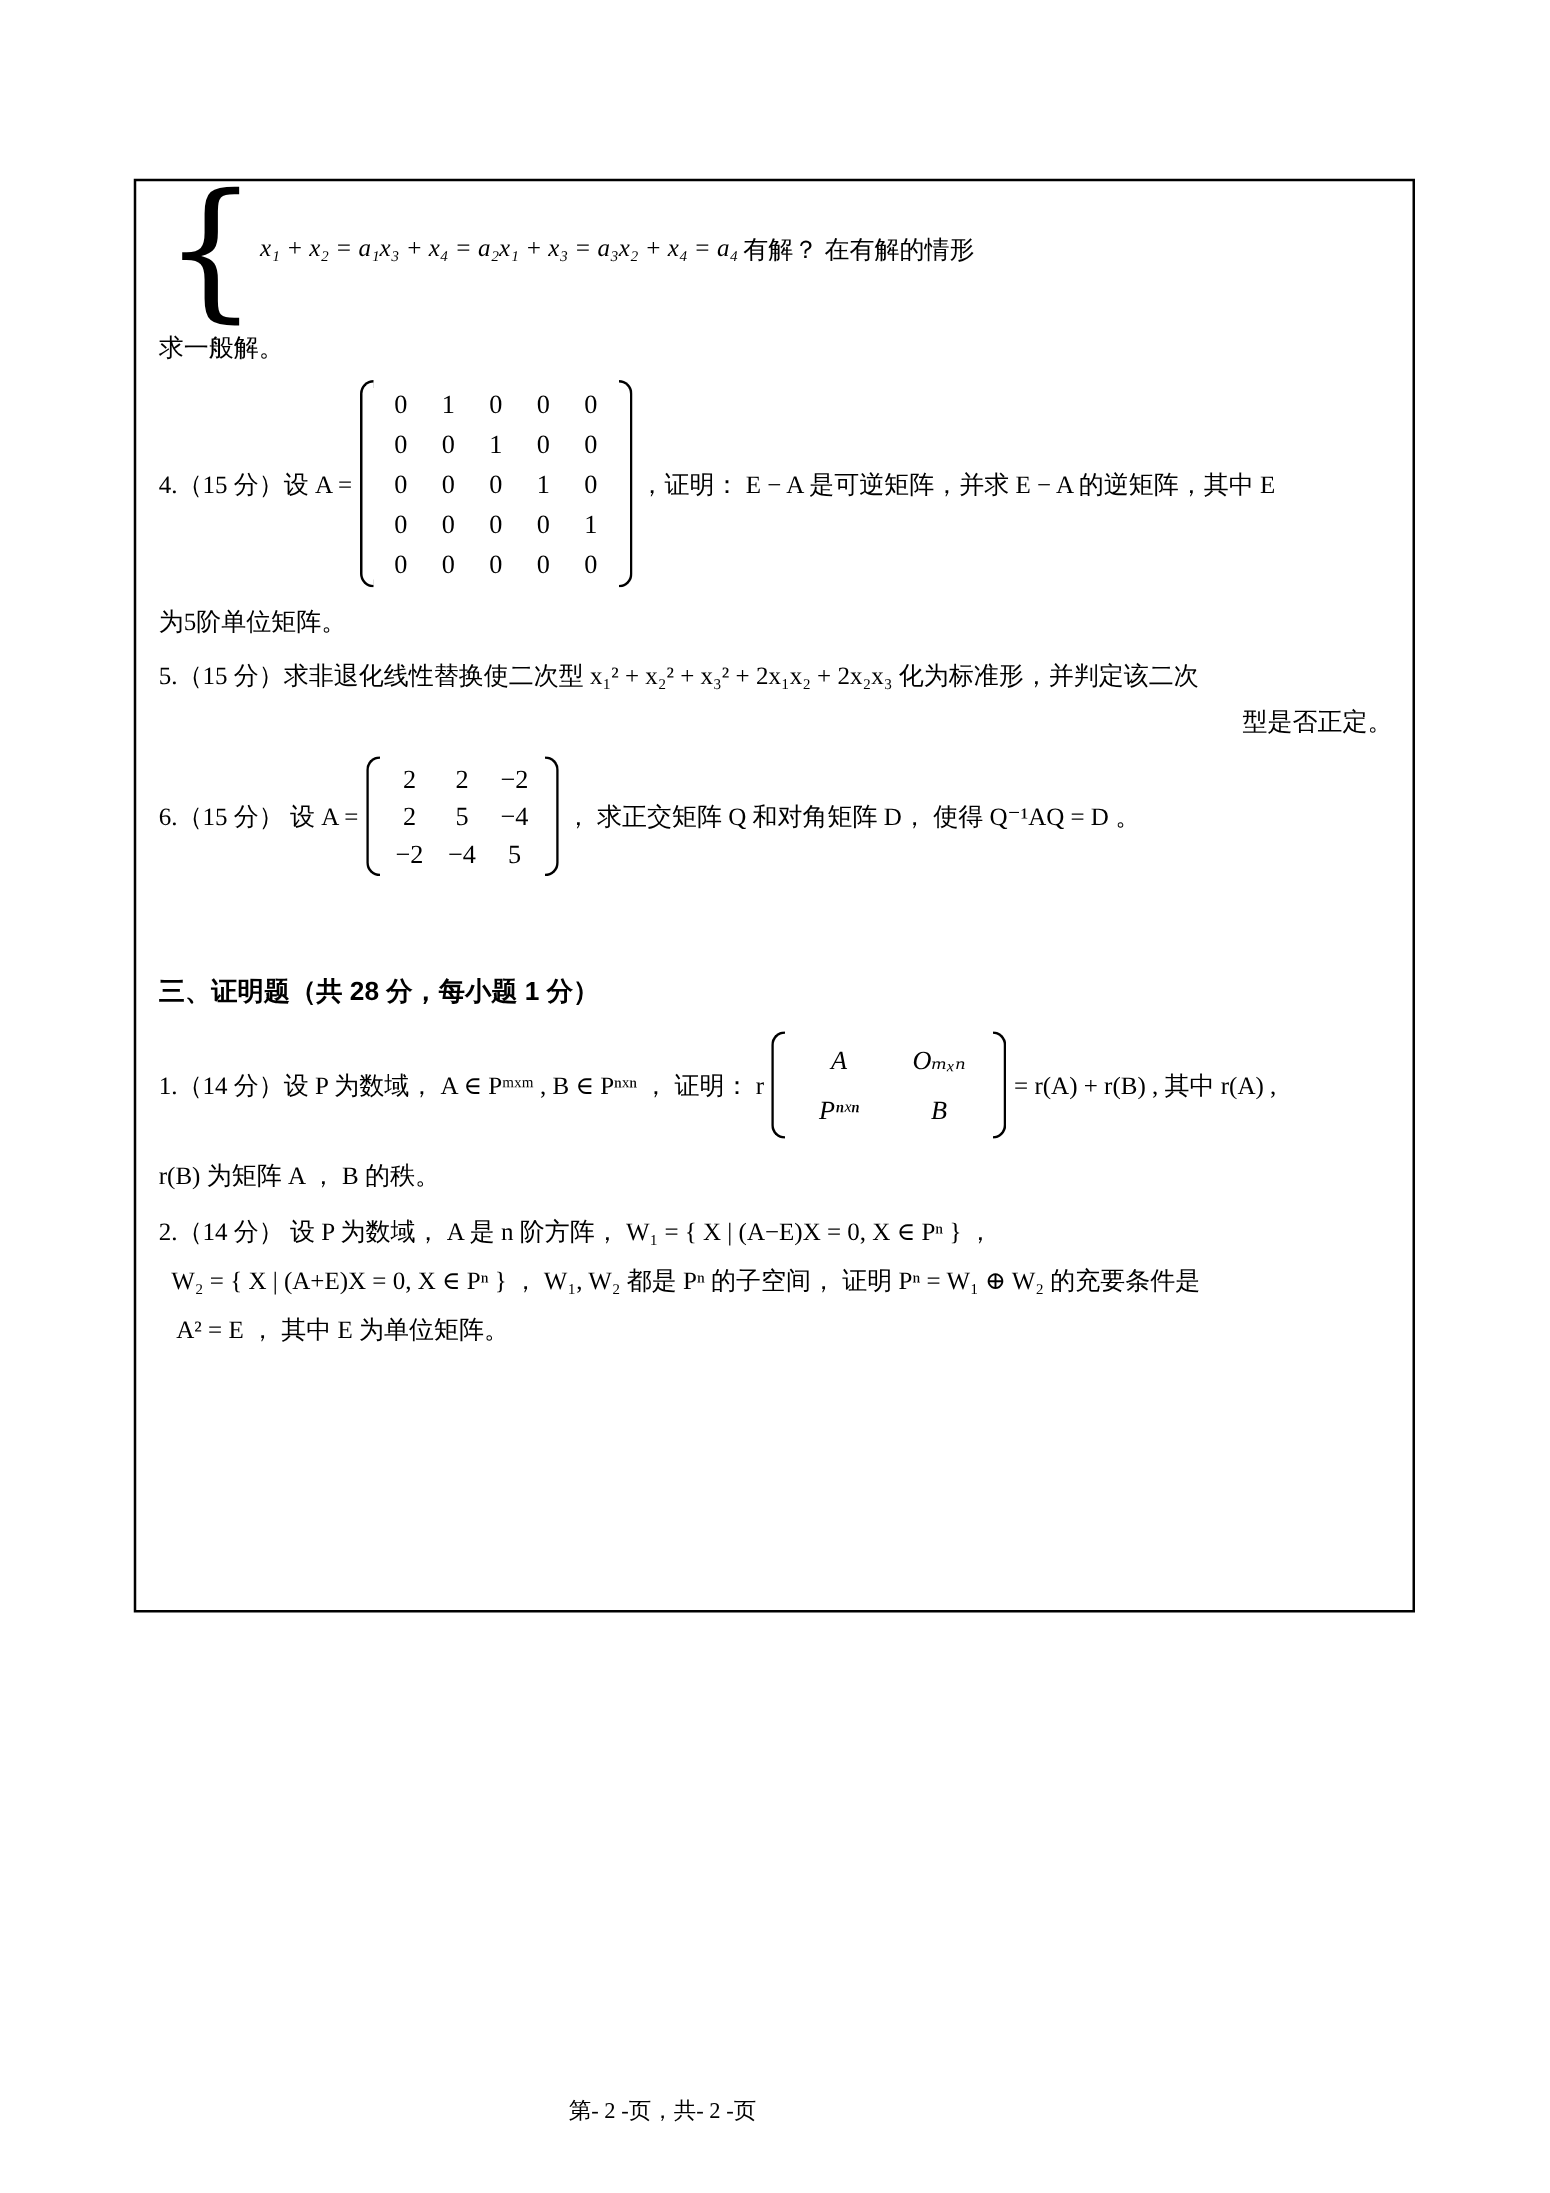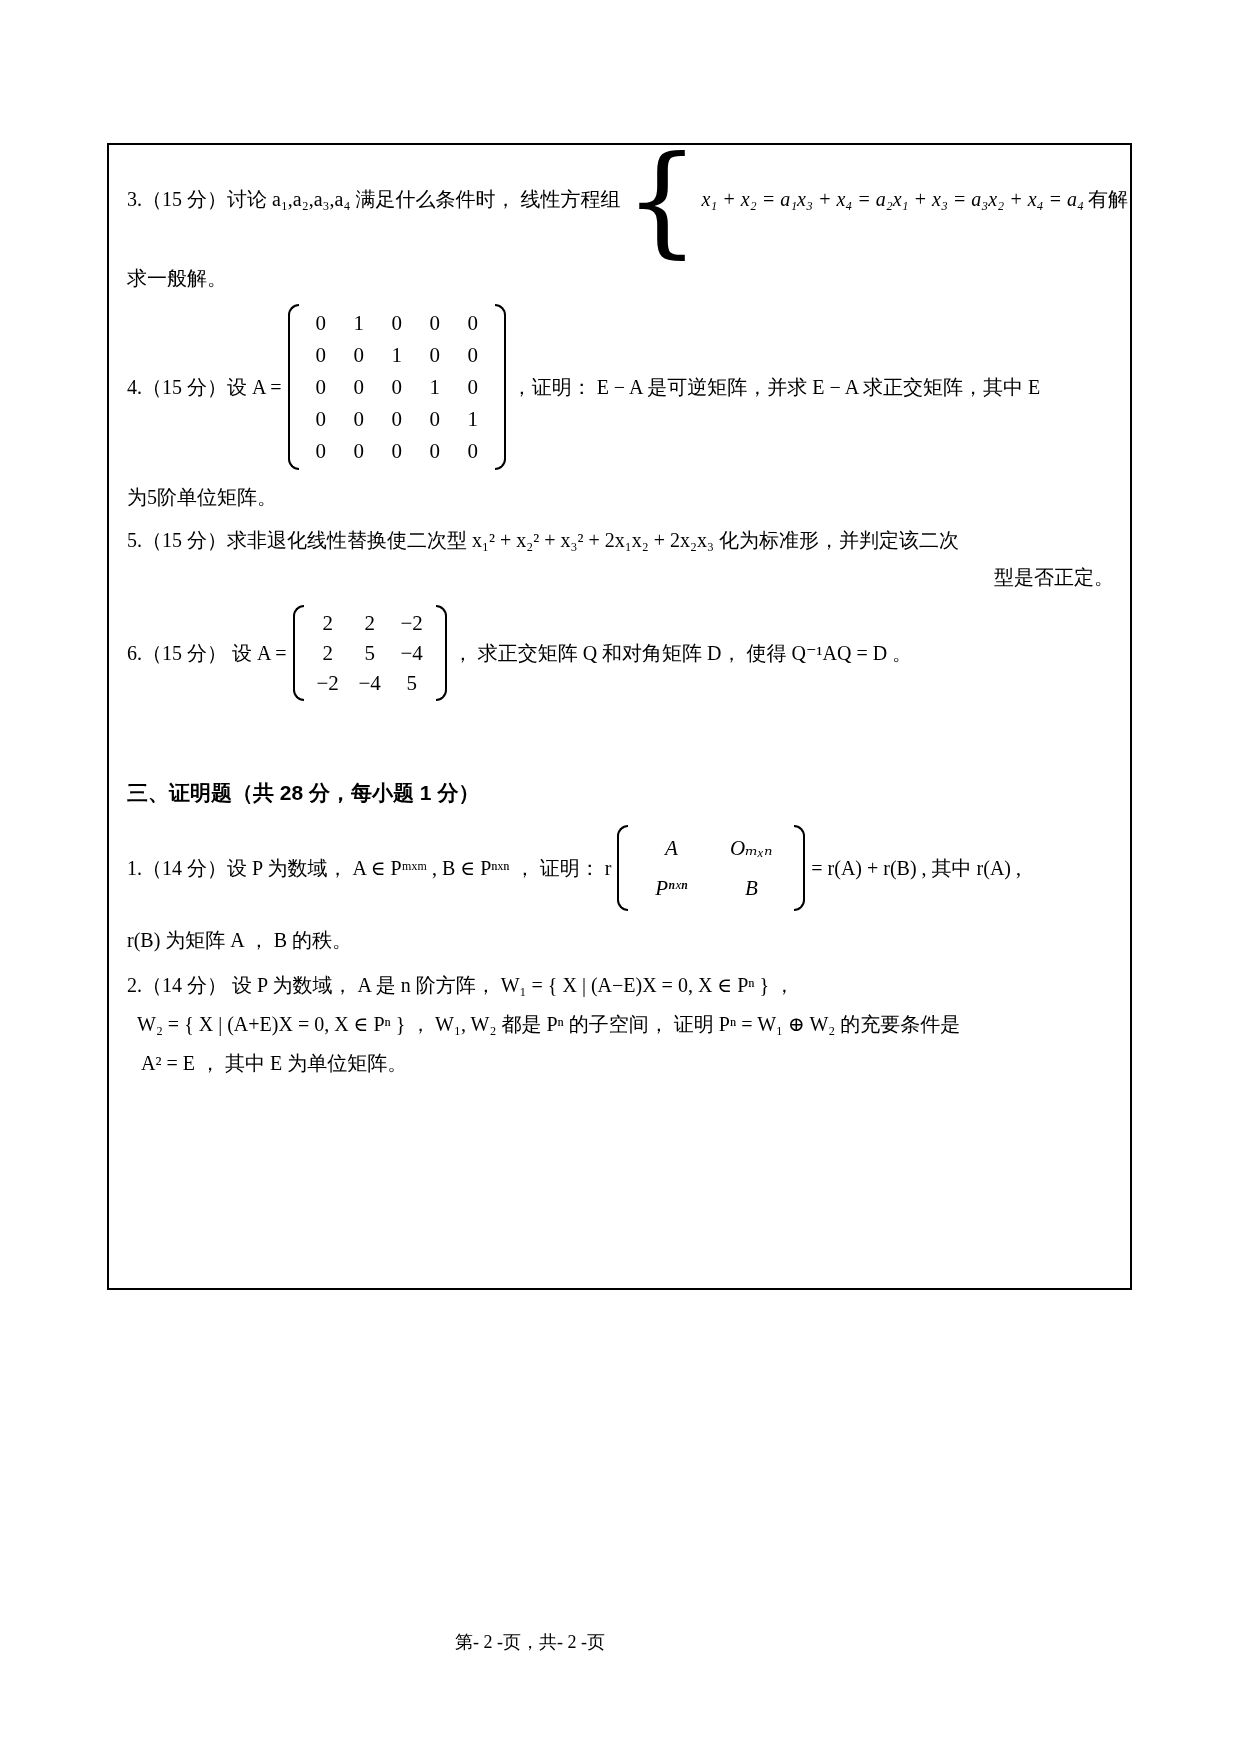--- a/index.html
+++ b/index.html
@@ -54,32 +54,31 @@
     margin-top:76px; font-weight:700; font-size:21px;
     font-family:"Liberation Sans","DejaVu Sans",sans-serif;
   }
   .p1-row        { margin-top:16px; }
   .line-p1cont   { margin-top:14px; }
   .p2-line1      { margin-top:18px; }
   .p2-line2      { margin-top:12px; padding-left:10px; }
   .p2-line3      { margin-top:12px; padding-left:14px; }
 
   .footer {
-    position:absolute; left:0; top:1630px; width:1060px;
+    position:absolute; left:0; top:1676px; width:1060px;
     text-align:center; font-size:18px;
   }
 </style>
 </head>
 <body>
 
 <div class="sheet">
   <div class="border-box">
 
     <div class="row q3-row">
-      <span class="txt">3.（15 分）讨论 a₁,a₂,a₃,a₄ 满足什么条件时， 线性方程组</span>
       <span class="cases">
         <span class="brace">{</span>
         <span class="case-lines">
             <div>x₁ + x₂ = a₁</div>
             <div>x₃ + x₄ = a₂</div>
             <div>x₁ + x₃ = a₃</div>
             <div>x₂ + x₄ = a₄</div>
           </span>
       </span>
       <span class="txt">有解？ 在有解的情形</span>
@@ -120,21 +119,21 @@
             </span>
             <span class="mrow">
               <span class="mcell">0</span>
               <span class="mcell">0</span>
               <span class="mcell">0</span>
               <span class="mcell">0</span>
               <span class="mcell">0</span>
             </span>
           </span>
       </span>
-      <span class="txt">，证明： E − A 是可逆矩阵，并求 E − A 求正交矩阵，其中 E</span>
+      <span class="txt">，证明： E − A 是可逆矩阵，并求 E − A 的逆矩阵，其中 E</span>
     </div>
     <div class="line line-q4cont">为5阶单位矩阵。</div>
 
     <div class="line q5-line1">5.（15 分）求非退化线性替换使二次型 x₁² + x₂² + x₃² + 2x₁x₂ + 2x₂x₃ 化为标准形，并判定该二次</div>
     <div class="line q5-line2">型是否正定。</div>
 
     <div class="row q6-row">
       <span class="txt">6.（15 分） 设 A =</span>
       <span class="matrix m3">
         <span class="mbody">

